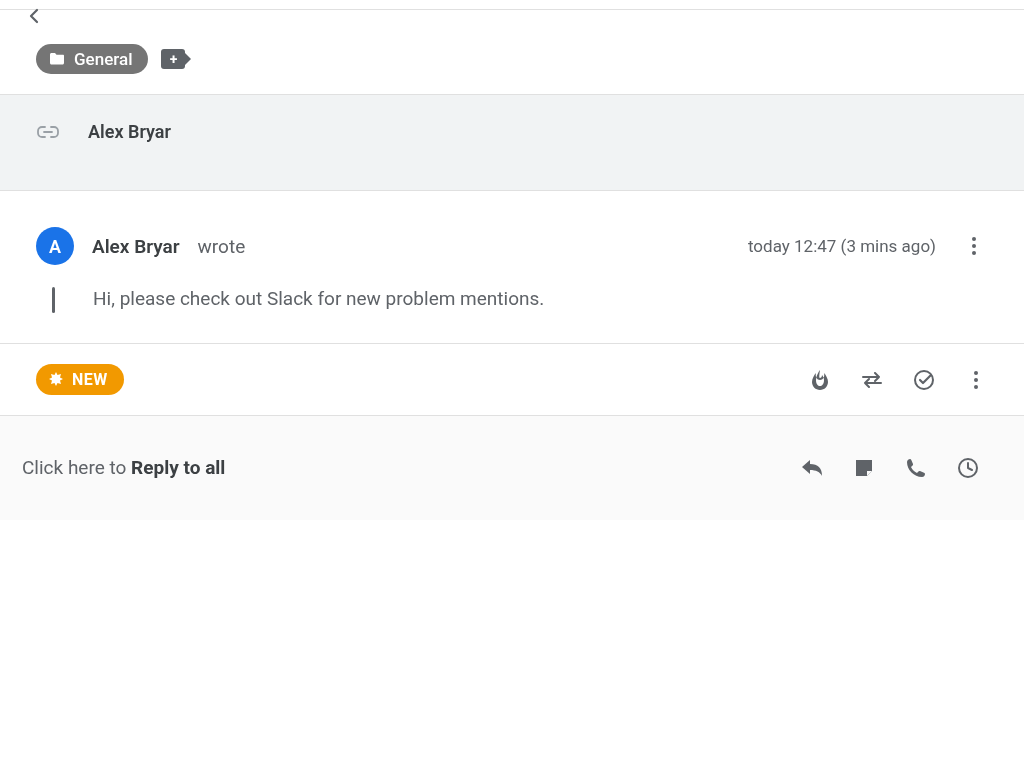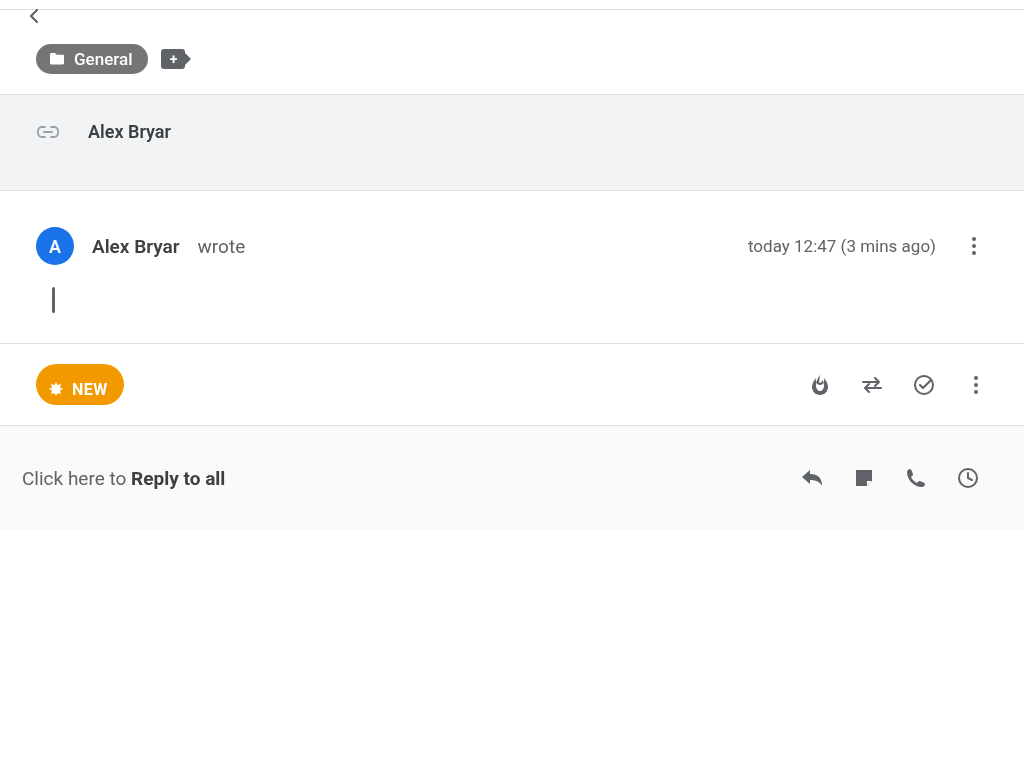--- a/index.html
+++ b/index.html
@@ -185,21 +185,21 @@
     align-items: center;
     padding: 20px 36px;
     border-bottom: 1px solid #e0e0e0;
   }
   .new-badge {
     display: inline-flex;
     align-items: center;
     gap: 8px;
     background: #f29900;
     color: #fff;
-    padding: 16px 16px 6px 12px;
+    padding: 6px 16px 6px 12px;
     border-radius: 999px;
     font-weight: 700;
     font-size: 16px;
     letter-spacing: 0.5px;
     cursor: pointer;
   }
   .burst-ico {
     width: 16px; height: 16px; display:flex; align-items:center; justify-content:center;
   }
   .action-icons {
@@ -212,21 +212,21 @@
     width: 24px;
     height: 24px;
     display: flex;
     align-items: center;
     justify-content: center;
     cursor: pointer;
   }
 
   .reply-row {
     display: flex;
-    align-items: center;
+    align-items: flex-start;
     padding: 40px 44px 40px 22px;
     background: #fafafa;
   }
   .reply-prompt {
     font-size: 19px;
     color: #5f6368;
     cursor: text;
   }
   .reply-prompt b {
     color: #3c4043;
@@ -293,20 +293,21 @@
     <div class="more-dots">
       <svg width="4" height="18" viewBox="0 0 4 18">
           <circle cx="2" cy="2" r="2" fill="currentColor"></circle>
           <circle cx="2" cy="9" r="2" fill="currentColor"></circle>
           <circle cx="2" cy="16" r="2" fill="currentColor"></circle>
         </svg>
     </div>
   </div>
   <div class="msg-body-row">
     <div class="quote-bar"></div>
+    <div class="msg-body">Hi, please check out Slack for new problem mentions.</div>
   </div>
 </div>
 
 <div class="status-row">
   <div class="new-badge">
     <span class="burst-ico">
       <svg width="16" height="16" viewBox="0 0 16 16">
           <path d="M8 0 L9.5 3 L13 2 L12 5.5 L15 7 L12 8.5 L13 12 L9.5 11 L8 14 L6.5 11 L3 12 L4 8.5 L1 7 L4 5.5 L3 2 L6.5 3 Z" fill="#fff"></path>
         </svg>
     </span>

